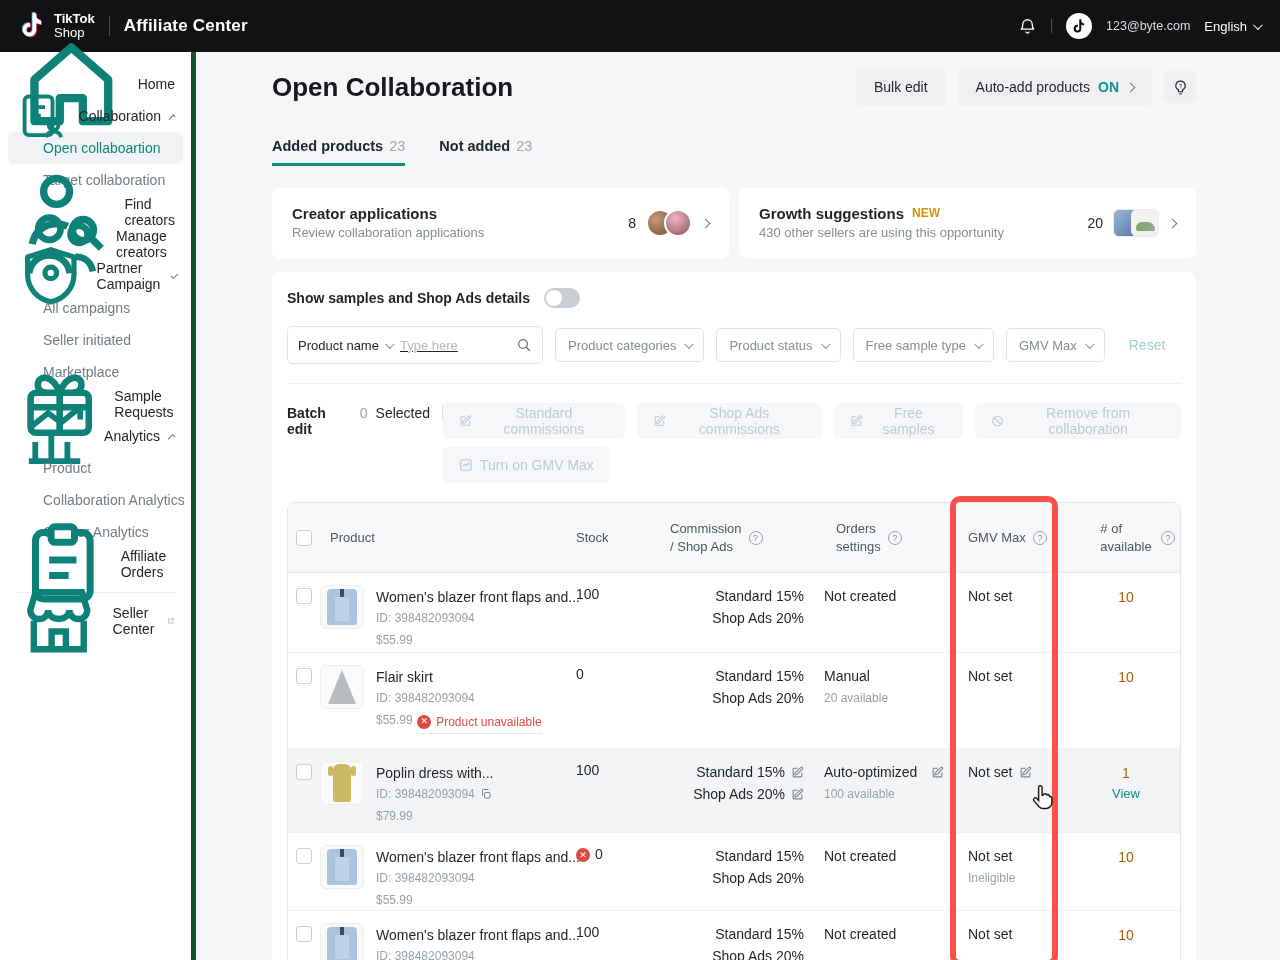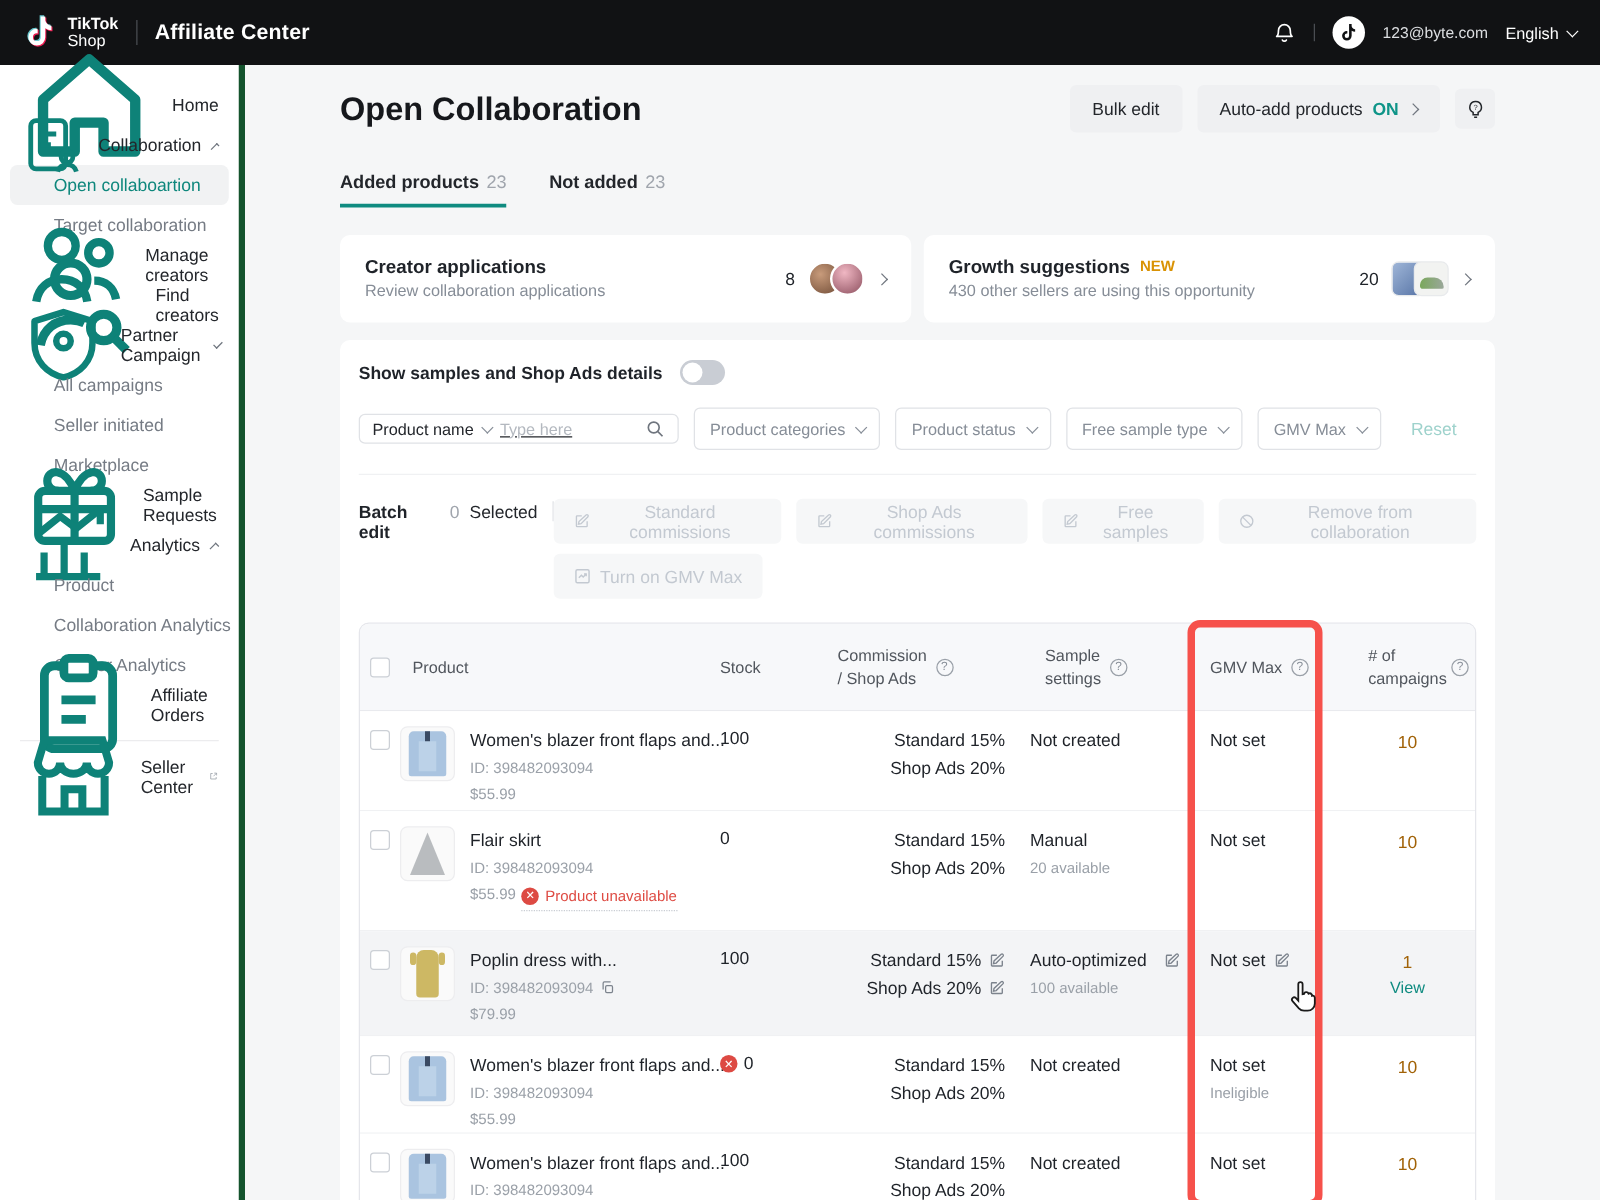--- a/index.html
+++ b/index.html
@@ -71,21 +71,21 @@
   .chev-right-icn { color:#6f757e; }
 
   
   .panel { background:#fff; border-radius:8px 8px 0 0; margin-top:14px; padding:16px 15px 0; height:689px; }
   .toggle-row { display:flex; align-items:center; gap:14px; }
   .toggle-label { font-size:14px; font-weight:700; color:#1f2329; }
   .toggle { width:36px; height:20px; background:#c9cdd4; border-radius:10px; position:relative; cursor:pointer; }
   .toggle::after { content:""; position:absolute; left:2px; top:2px; width:16px; height:16px; background:#fff; border-radius:50%; }
 
   .filter-row { display:flex; align-items:center; gap:12px; margin-top:18px; }
-  .search-box { width:256px; height:24px; border:1px solid #e0e2e6; border-radius:5px; display:flex; align-items:center; padding:0 10px; gap:8px; background:#fff; }
+  .search-box { width:256px; height:38px; border:1px solid #e0e2e6; border-radius:5px; display:flex; align-items:center; padding:0 10px; gap:8px; background:#fff; }
   .search-cat { font-size:13px; color:#23262b; display:flex; align-items:center; gap:6px; white-space:nowrap; cursor:pointer; }
   .search-cat .chev { color:#868d97; }
   .search-input { border:none; outline:none; flex:1; font-size:13px; font-family:inherit; color:#23262b; min-width:0;text-decoration:underline; }
   .search-input::placeholder { color:#b3b8bf; }
   .dropdown { height:34px; border:1px solid #e0e2e6; border-radius:5px; background:#fff; padding:0 12px; display:flex; align-items:center; gap:8px; font-size:13px; color:#868d97; cursor:pointer; white-space:nowrap; }
   .reset-link { font-size:14px; color:#9ed2cc; margin-left:12px; cursor:pointer; }
 
   .panel-divider { height:1px; background:#f0f1f3; margin-top:19px; }
 
   .batch-row { display:flex; align-items:center; margin-top:19px; }
@@ -208,35 +208,35 @@
       <span class="spacer chev up"></span>
     </div>
     <div class="nav-sub active">
       <span>Open collaboartion</span>
     </div>
     <div class="nav-sub">
       <span>Target collaboration</span>
     </div>
     <div class="nav-item">
       <svg class="icn" viewBox="0 0 24 24" fill="none" stroke="currentColor" stroke-width="1.8">
+          <circle cx="10" cy="7" r="3.2"></circle>
+          <path d="M4 20c.6-3.2 3-5 6-5 1 0 1.9.2 2.7.6"></path>
+          <circle cx="16.5" cy="16.5" r="2.6"></circle>
+          <path d="M18.5 18.5L21 21"></path>
+        </svg>
+      <span>Find creators</span>
+    </div>
+    <div class="nav-item">
+      <svg class="icn" viewBox="0 0 24 24" fill="none" stroke="currentColor" stroke-width="1.8">
           <circle cx="9" cy="8" r="3"></circle>
           <path d="M3.5 20c.5-3 2.6-4.8 5.5-4.8S14 17 14.5 20"></path>
           <circle cx="17" cy="9.5" r="2.3"></circle>
           <path d="M16 15.5c2.5 0 4.2 1.5 4.7 4"></path>
         </svg>
       <span>Manage creators</span>
-    </div>
-    <div class="nav-item">
-      <svg class="icn" viewBox="0 0 24 24" fill="none" stroke="currentColor" stroke-width="1.8">
-          <circle cx="10" cy="7" r="3.2"></circle>
-          <path d="M4 20c.6-3.2 3-5 6-5 1 0 1.9.2 2.7.6"></path>
-          <circle cx="16.5" cy="16.5" r="2.6"></circle>
-          <path d="M18.5 18.5L21 21"></path>
-        </svg>
-      <span>Find creators</span>
     </div>
     <div class="nav-item">
       <svg class="icn" viewBox="0 0 24 24" fill="none" stroke="currentColor" stroke-width="1.8">
           <path d="M12 3l8 2.5v6c0 5-3.5 8.5-8 9.5-4.5-1-8-4.5-8-9.5v-6L12 3z" stroke-linejoin="round"></path>
           <circle cx="12" cy="11" r="2"></circle>
         </svg>
       <span>Partner Campaign</span>
       <span class="spacer chev down"></span>
     </div>
     <div class="nav-sub">
@@ -456,29 +456,29 @@
           <div class="cb-cell">
               <span class="checkbox"></span>
             </div>
           <div class="th" style="padding-left:10px">Product</div>
           <div class="th" style="padding-left:8px">Stock</div>
           <div class="th" style="padding-left:12px; gap:7px">
             <span class="lines"><span>Commission</span><br><span>/ Shop Ads</span></span>
             <span class="qicon">?</span>
           </div>
           <div class="th" style="padding-left:20px; gap:7px">
-            <span class="lines"><span>Sample</span><br><span>settings</span></span>
+            <span class="lines"><span>Orders</span><br><span>settings</span></span>
             <span class="qicon">?</span>
           </div>
           <div class="th" style="padding-left:8px; gap:7px">
             <span>GMV Max</span>
             <span class="qicon">?</span>
           </div>
           <div class="th creators-head">
-            <span class="lines" style="text-align:left"><span># of</span><br><span>campaigns</span></span>
+            <span class="lines" style="text-align:left"><span># of</span><br><span>available</span></span>
             <span class="qicon">?</span>
           </div>
         </div>
 
         <div class="tr" style="height:80px">
           <div class="cb-cell">
               <span class="checkbox"></span>
             </div>
           <div class="prod-cell">
             <span class="prod-img">

